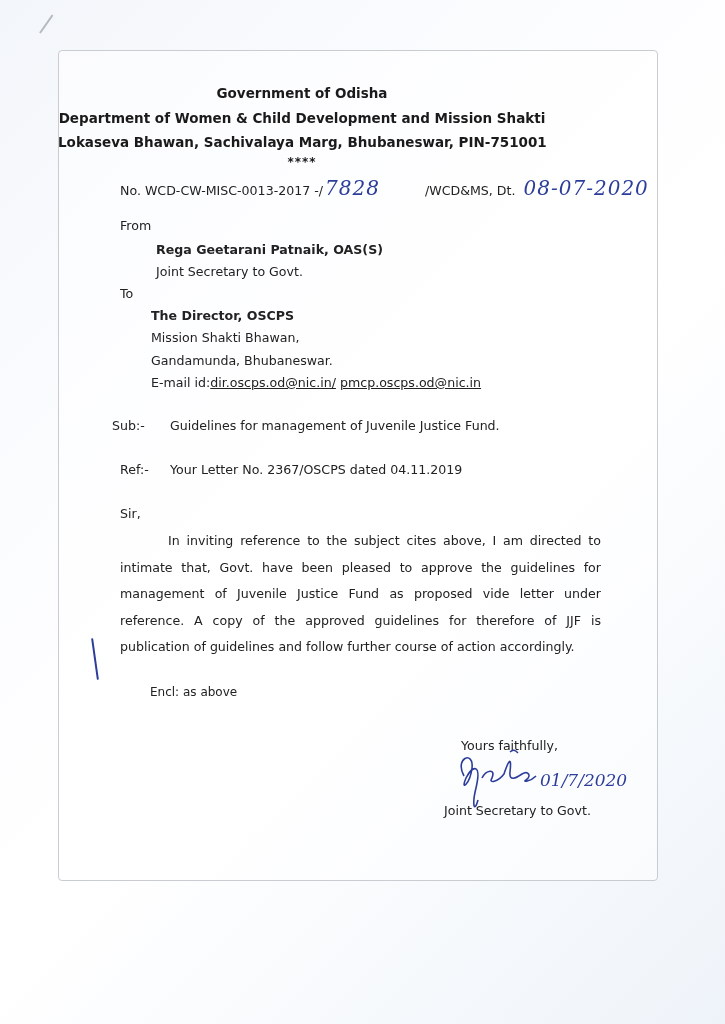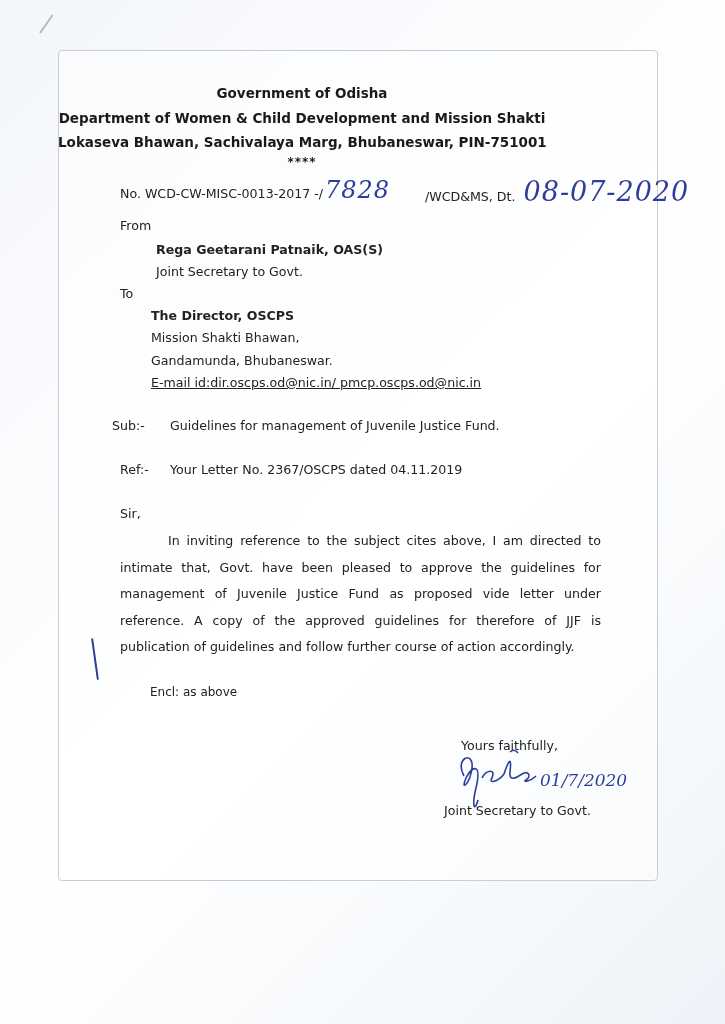--- a/index.html
+++ b/index.html
@@ -18,21 +18,21 @@
     position: absolute; left: 58px; top: 50px; width: 600px; height: 831px;
     border: 1px solid #c9ccd1; border-radius: 4px; box-sizing: border-box;
     background: rgba(255,255,255,0.55);
   }
   .abs { position: absolute; white-space: nowrap; }
   .hdr { font-weight: bold; font-size: 13.5px; text-align: center; left: 58px; width: 488px; color: #1a1a1a; }
   .txt { font-size: 12.6px; color: #222; }
   .bold { font-weight: bold; }
   .hand {
     font-family: "DejaVu Serif", serif; font-style: italic; color: #2d3d9a;
-    font-size: 24px; letter-spacing: 1px;
+    font-size: 20px; letter-spacing: 1px;
   }
   .link { text-decoration: underline; }
   .para {
     position: absolute; left: 120px; width: 481px; font-size: 12.6px; line-height: 26.6px;
     text-align: justify; color: #222;
   }
   .para .line { display: block; text-align: justify; text-align-last: justify; height: 26.6px; }
   .para .line.last { text-align-last: left; }
   .para .line.indent { padding-left: 48px; }
   .margin-tick {
@@ -51,32 +51,32 @@
 <div class="abs hdr" style="top:85px;">Government of Odisha</div>
 <div class="abs hdr" style="top:110px;">Department of Women &amp; Child Development and Mission Shakti</div>
 <div class="abs hdr" style="top:134px;">Lokaseva Bhawan, Sachivalaya Marg, Bhubaneswar, PIN-751001</div>
 <div class="abs hdr" style="top:155px; font-size:12px; letter-spacing:1px;">****</div>
 
 <div class="abs txt" style="left:120px; top:176px;">
   <span>No. WCD-CW-MISC-0013-2017 -/</span><span class="hand" style="margin-left:2px;">7828</span>
 </div>
 <div class="abs txt" style="left:425px; top:176px;">
   <span>/WCD&amp;MS, Dt.</span>
-  <span class="hand" style="font-size:27px; margin-left:4px;">08-07-2020</span>
+  <span class="hand" style="font-size:20px; margin-left:4px;">08-07-2020</span>
 </div>
 
 <div class="abs txt" style="left:120px; top:218px;">From</div>
 <div class="abs txt bold" style="left:156px; top:242px;">Rega Geetarani Patnaik, OAS(S)</div>
 <div class="abs txt" style="left:156px; top:264px;">Joint Secretary to Govt.</div>
 
 <div class="abs txt" style="left:120px; top:286px;">To</div>
 <div class="abs txt bold" style="left:151px; top:308px;">The Director, OSCPS</div>
 <div class="abs txt" style="left:151px; top:330px;">Mission Shakti Bhawan,</div>
 <div class="abs txt" style="left:151px; top:353px;">Gandamunda, Bhubaneswar.</div>
-<div class="abs txt" style="left:151px; top:375px;text-decoration:underline;">
+<div class="abs txt" style="left:151px; top:375px;">
   <span>E-mail id:</span><span class="link">dir.oscps.od@nic.in/</span>
   <span class="link">pmcp.oscps.od@nic.in</span>
 </div>
 
 <div class="abs txt" style="left:112px; top:418px;">Sub:-</div>
 <div class="abs txt" style="left:170px; top:418px;">Guidelines for management of  Juvenile Justice Fund.</div>
 
 <div class="abs txt" style="left:120px; top:462px;">Ref:-</div>
 <div class="abs txt" style="left:170px; top:462px;">Your Letter No. 2367/OSCPS dated 04.11.2019</div>
 

